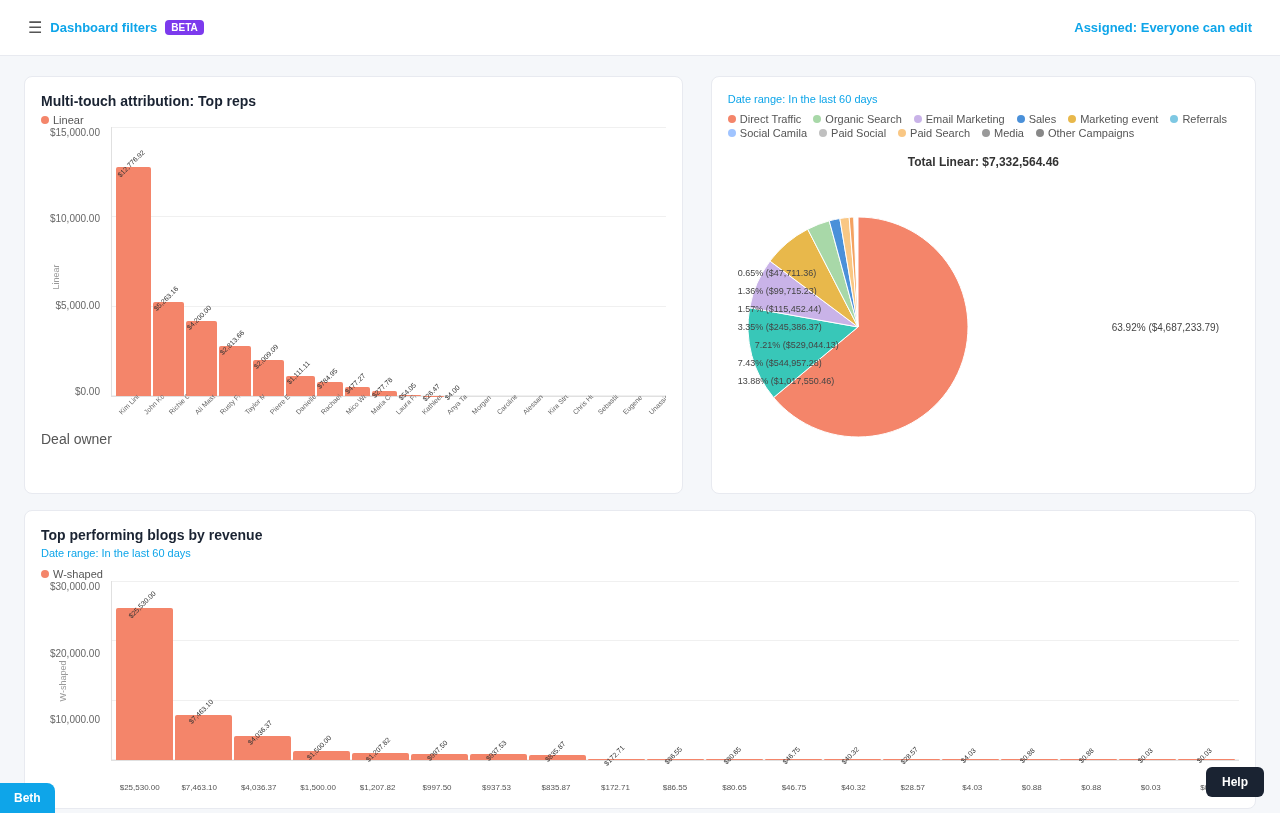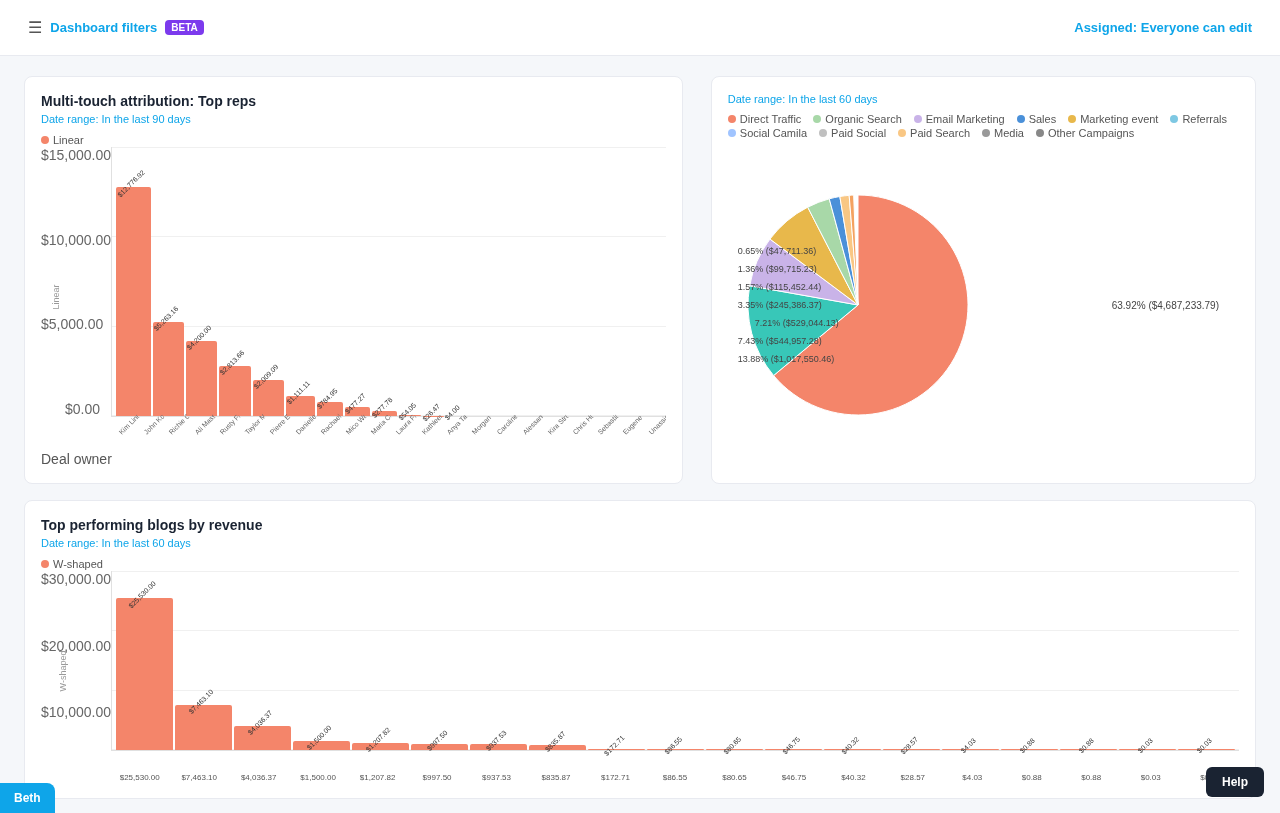--- a/index.html
+++ b/index.html
@@ -25,21 +25,21 @@
       padding: 16px; flex: 1;
     }
     .card-title { font-size: 14px; font-weight: 600; color: #1a2332; margin-bottom: 4px; }
     .card-date { font-size: 11px; color: #0ea5e9; margin-bottom: 8px; }
 
     .legend-item { display: inline-flex; align-items: center; gap: 4px; margin-right: 10px; font-size: 11px; color: #555; }
     .legend-dot { width: 8px; height: 8px; border-radius: 50%; display: inline-block; }
 
     
     .bar-chart-container { position: relative; height: 300px; overflow: hidden; }
-    .bar-chart-y-labels { position: absolute; left: 0; top: 0; bottom: 30px; display: flex; flex-direction: column; justify-content: space-between; font-size: 14px; color: #666; width: 65px; text-align: right; padding-right: 6px; }
+    .bar-chart-y-labels { position: absolute; left: 0; top: 0; bottom: 30px; display: flex; flex-direction: column; justify-content: space-between; font-size: 10px; color: #666; width: 65px; text-align: right; padding-right: 6px; }
     .bar-chart-area { position: absolute; left: 70px; right: 0; top: 0; bottom: 30px; border-bottom: 1px solid #e0e0e0; border-left: 1px solid #e0e0e0; }
     .grid-lines { position: absolute; left: 0; right: 0; top: 0; bottom: 0; display: flex; flex-direction: column; justify-content: space-between; pointer-events: none; }
     .grid-line { border-top: 1px solid #f0f0f0; width: 100%; }
     .bars-wrapper { position: absolute; left: 0; right: 0; top: 0; bottom: 0; display: flex; align-items: flex-end; gap: 2px; padding: 0 4px; }
     .bar-item { display: flex; flex-direction: column; align-items: center; flex: 1; height: 100%; justify-content: flex-end; }
     .bar-value { font-size: 7px; color: #333; margin-bottom: 1px; text-align: center; transform: rotate(-45deg); transform-origin: bottom center; white-space: nowrap; }
     .bar { background: #f4856a; border-radius: 2px 2px 0 0; width: 100%; }
     .x-axis-labels { position: absolute; left: 70px; right: 0; bottom: 0; height: 28px; display: flex; }
     .x-label { flex: 1; font-size: 7px; color: #666; text-align: center; transform: rotate(-45deg); transform-origin: top center; white-space: nowrap; padding-top: 4px; overflow: hidden; }
     .y-axis-title { position: absolute; left: 2px; top: 50%; transform: translateY(-50%) rotate(-90deg); font-size: 9px; color: #999; white-space: nowrap; }
@@ -83,21 +83,20 @@
     <span>Everyone can edit</span>
   </div>
 </div>
 
 <div class="dashboard">
 
   <div class="charts-row">
 
     <div class="card" style="flex: 1.1;">
       <div class="card-title">Multi-touch attribution: Top reps</div>
-      <div class="card-date">Date range:  In the last 90 days</div>
       <div>
         <span class="legend-item">
           <span class="legend-dot" style="background:#f4856a;"></span>
           <span>Linear</span>
         </span>
       </div>
       <div class="bar-chart-container" id="bar-chart-1">
         <div class="y-axis-title">Linear</div>
         <div class="bar-chart-y-labels">
           <span>$15,000.00</span>
@@ -262,20 +261,21 @@
           </span>
           <span class="legend-item">
             <span class="legend-dot" style="background:#999;"></span>
             <span>Media</span>
           </span>
           <span class="legend-item">
             <span class="legend-dot" style="background:#888;"></span>
             <span>Other Campaigns</span>
           </span>
         </div>
+      <div class="pie-total">Total Linear: $7,332,564.46</div>
       <div class="pie-container">
         <div class="pie-labels-left" id="pie-labels-left">
             <div class="label-line" style="font-size: 9px;">0.65% ($47,711.36)</div>
             <div class="label-line" style="font-size: 9px;">1.36% ($99,715.23)</div>
             <div class="label-line" style="font-size: 9px;">1.57% ($115,452.44)</div>
             <div class="label-line" style="font-size: 9px;">3.35% ($245,386.37)</div>
             <div class="label-line" style="font-size: 9px; margin-left: 17px;">7.21% ($529,044.13)</div>
             <div class="label-line" style="font-size: 9px;">7.43% ($544,957.28)</div>
             <div class="label-line" style="font-size: 9px;">13.88% ($1,017,550.46)</div>
           </div>

